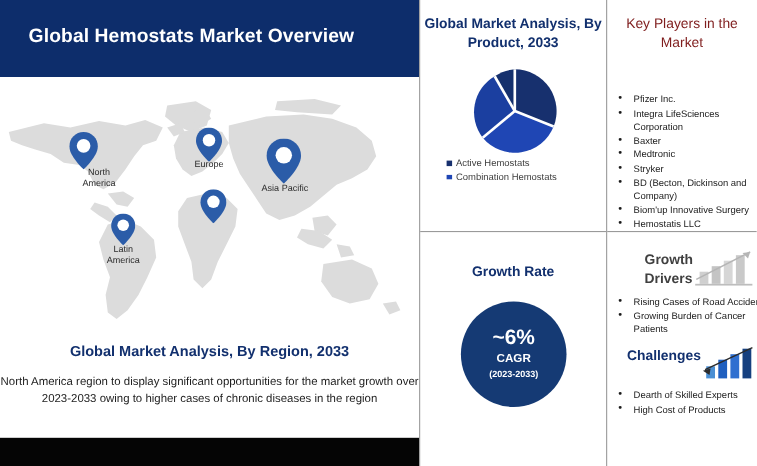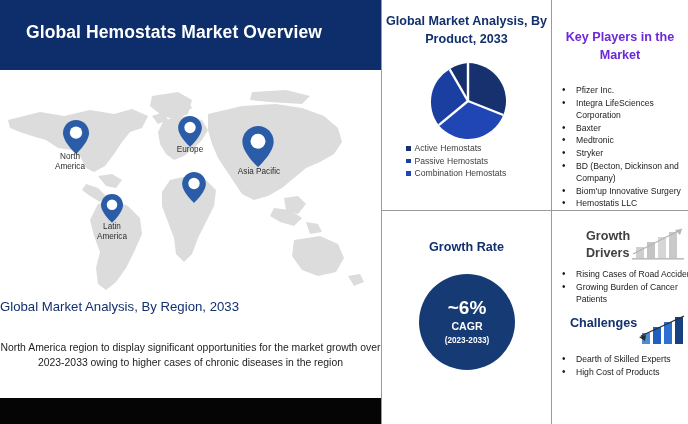--- a/index.html
+++ b/index.html
@@ -14,22 +14,22 @@
       color:#ffffff;font-size:17.5px;font-weight:bold;letter-spacing:.1px;}
 
   #map-area{position:absolute;left:0;top:72px;width:381px;height:232px;}
   #map-svg{position:absolute;left:2px;top:4px;}
 
   .pin{position:absolute;}
   .pin svg{display:block;}
   .pin-label{position:absolute;text-align:center;color:#2c2c2c;
       font-size:8.2px;line-height:9.6px;white-space:pre-line;}
 
-  #region-title{position:absolute;left:0;top:299px;width:381px;
-      color:#12306e;font-size:13.2px;font-weight:normal;}
+  #region-title{position:absolute;left:0;top:312px;width:381px;text-align:center;
+      color:#12306e;font-size:13.2px;font-weight:bold;}
   #region-desc{position:absolute;left:-4px;top:341px;width:389px;text-align:center;
       color:#1d1d1d;font-size:10.4px;line-height:14.6px;}
 
   #footer-band{position:absolute;left:0;top:398px;width:381px;height:26px;background:#050505;}
   #footer-text{position:absolute;left:0;top:405px;width:381px;text-align:center;
       color:#f2f2f2;font-size:8.1px;letter-spacing:.1px;}
 
   
   .vdiv{position:absolute;top:0;width:1px;height:424px;background:#9a9a9a;}
   .hdiv{position:absolute;height:1px;background:#9a9a9a;}
@@ -49,21 +49,21 @@
       color:#12306e;font-size:12.6px;font-weight:bold;}
   #cagr-circle{position:absolute;left:37px;top:63px;width:96px;height:96px;border-radius:50%;
       background:#153a74;display:flex;flex-direction:column;align-items:center;justify-content:center;}
   #cagr-value{color:#fff;font-size:19px;font-weight:bold;line-height:22px;}
   #cagr-label{color:#fff;font-size:10.6px;font-weight:bold;line-height:15px;}
   #cagr-years{color:#fff;font-size:8.2px;font-weight:bold;line-height:13px;}
 
   
   #right-top{position:absolute;left:552px;top:0;width:136px;height:210px;}
   #players-title{position:absolute;left:0;top:12px;width:136px;text-align:center;
-      color:#6d28d9;font-size:12.6px;font-weight:bold;line-height:18px;margin-top:16px;}
+      color:#7f1d1d;font-size:12.6px;font-weight:normal;line-height:18px;}
   #players-list{position:absolute;left:10px;top:84px;width:142px;}
   .bullet-row{display:flex;align-items:flex-start;margin-bottom:0px;}
   .bullet-dot{flex:0 0 auto;width:14px;color:#1a1a1a;font-size:10px;line-height:12.6px;}
   .bullet-txt{color:#1a1a1a;font-size:8.6px;line-height:12.6px;
       white-space:nowrap;}
 
   #right-bot{position:absolute;left:552px;top:211px;width:136px;height:213px;}
   #gd-title{position:absolute;left:34px;top:17px;width:70px;
       color:#404040;font-size:12.6px;font-weight:bold;line-height:16.5px;}
   #gd-icon{position:absolute;left:78px;top:16px;}
@@ -115,21 +115,21 @@
           <path d="M250 16 L284 14 L308 20 L300 28 L268 26 L248 24 Z"></path>
         </g>
       </svg>
 
       <div class="pin" style="left:63px;top:48px;">
         <svg width="26" height="34" viewBox="0 0 26 34">
           <path d="M13 0C5.8 0 0 5.8 0 13c0 9.2 13 21 13 21s13-11.8 13-21C26 5.8 20.2 0 13 0z" fill="#2b5ca8"></path>
           <circle cx="13" cy="12.6" r="6.2" fill="#ffffff"></circle>
         </svg>
       </div>
-      <div class="pin-label" style="left:40px;top:80px;width:60px;">North
+      <div class="pin-label" style="left:60px;top:80px;width:60px;">North
 America</div>
 
       <div class="pin" style="left:101px;top:122px;">
         <svg width="22" height="29" viewBox="0 0 26 34">
           <path d="M13 0C5.8 0 0 5.8 0 13c0 9.2 13 21 13 21s13-11.8 13-21C26 5.8 20.2 0 13 0z" fill="#2b5ca8"></path>
           <circle cx="13" cy="12.6" r="6.2" fill="#ffffff"></circle>
         </svg>
       </div>
       <div class="pin-label" style="left:82px;top:150px;width:60px;">Latin
 America</div>
@@ -192,24 +192,20 @@
             <path d="M46 42 L27.7 10.3"></path>
           </g>
         </g>
       </svg>
     </div>
 
     <div id="pie-legend">
       <div class="legend-row">
         <span class="legend-sq" style="background:#17306e;"></span>
         <span class="legend-txt">Active Hemostats</span>
-      </div>
-      <div class="legend-row">
-        <span class="legend-sq" style="background:#1b3fa0;"></span>
-        <span class="legend-txt">Passive Hemostats</span>
       </div>
       <div class="legend-row">
         <span class="legend-sq" style="background:#1f46b4;"></span>
         <span class="legend-txt">Combination Hemostats</span>
       </div>
     </div>
   </div>
 
   <div id="mid-bot">
     <div id="growth-rate-title">Growth Rate</div>

